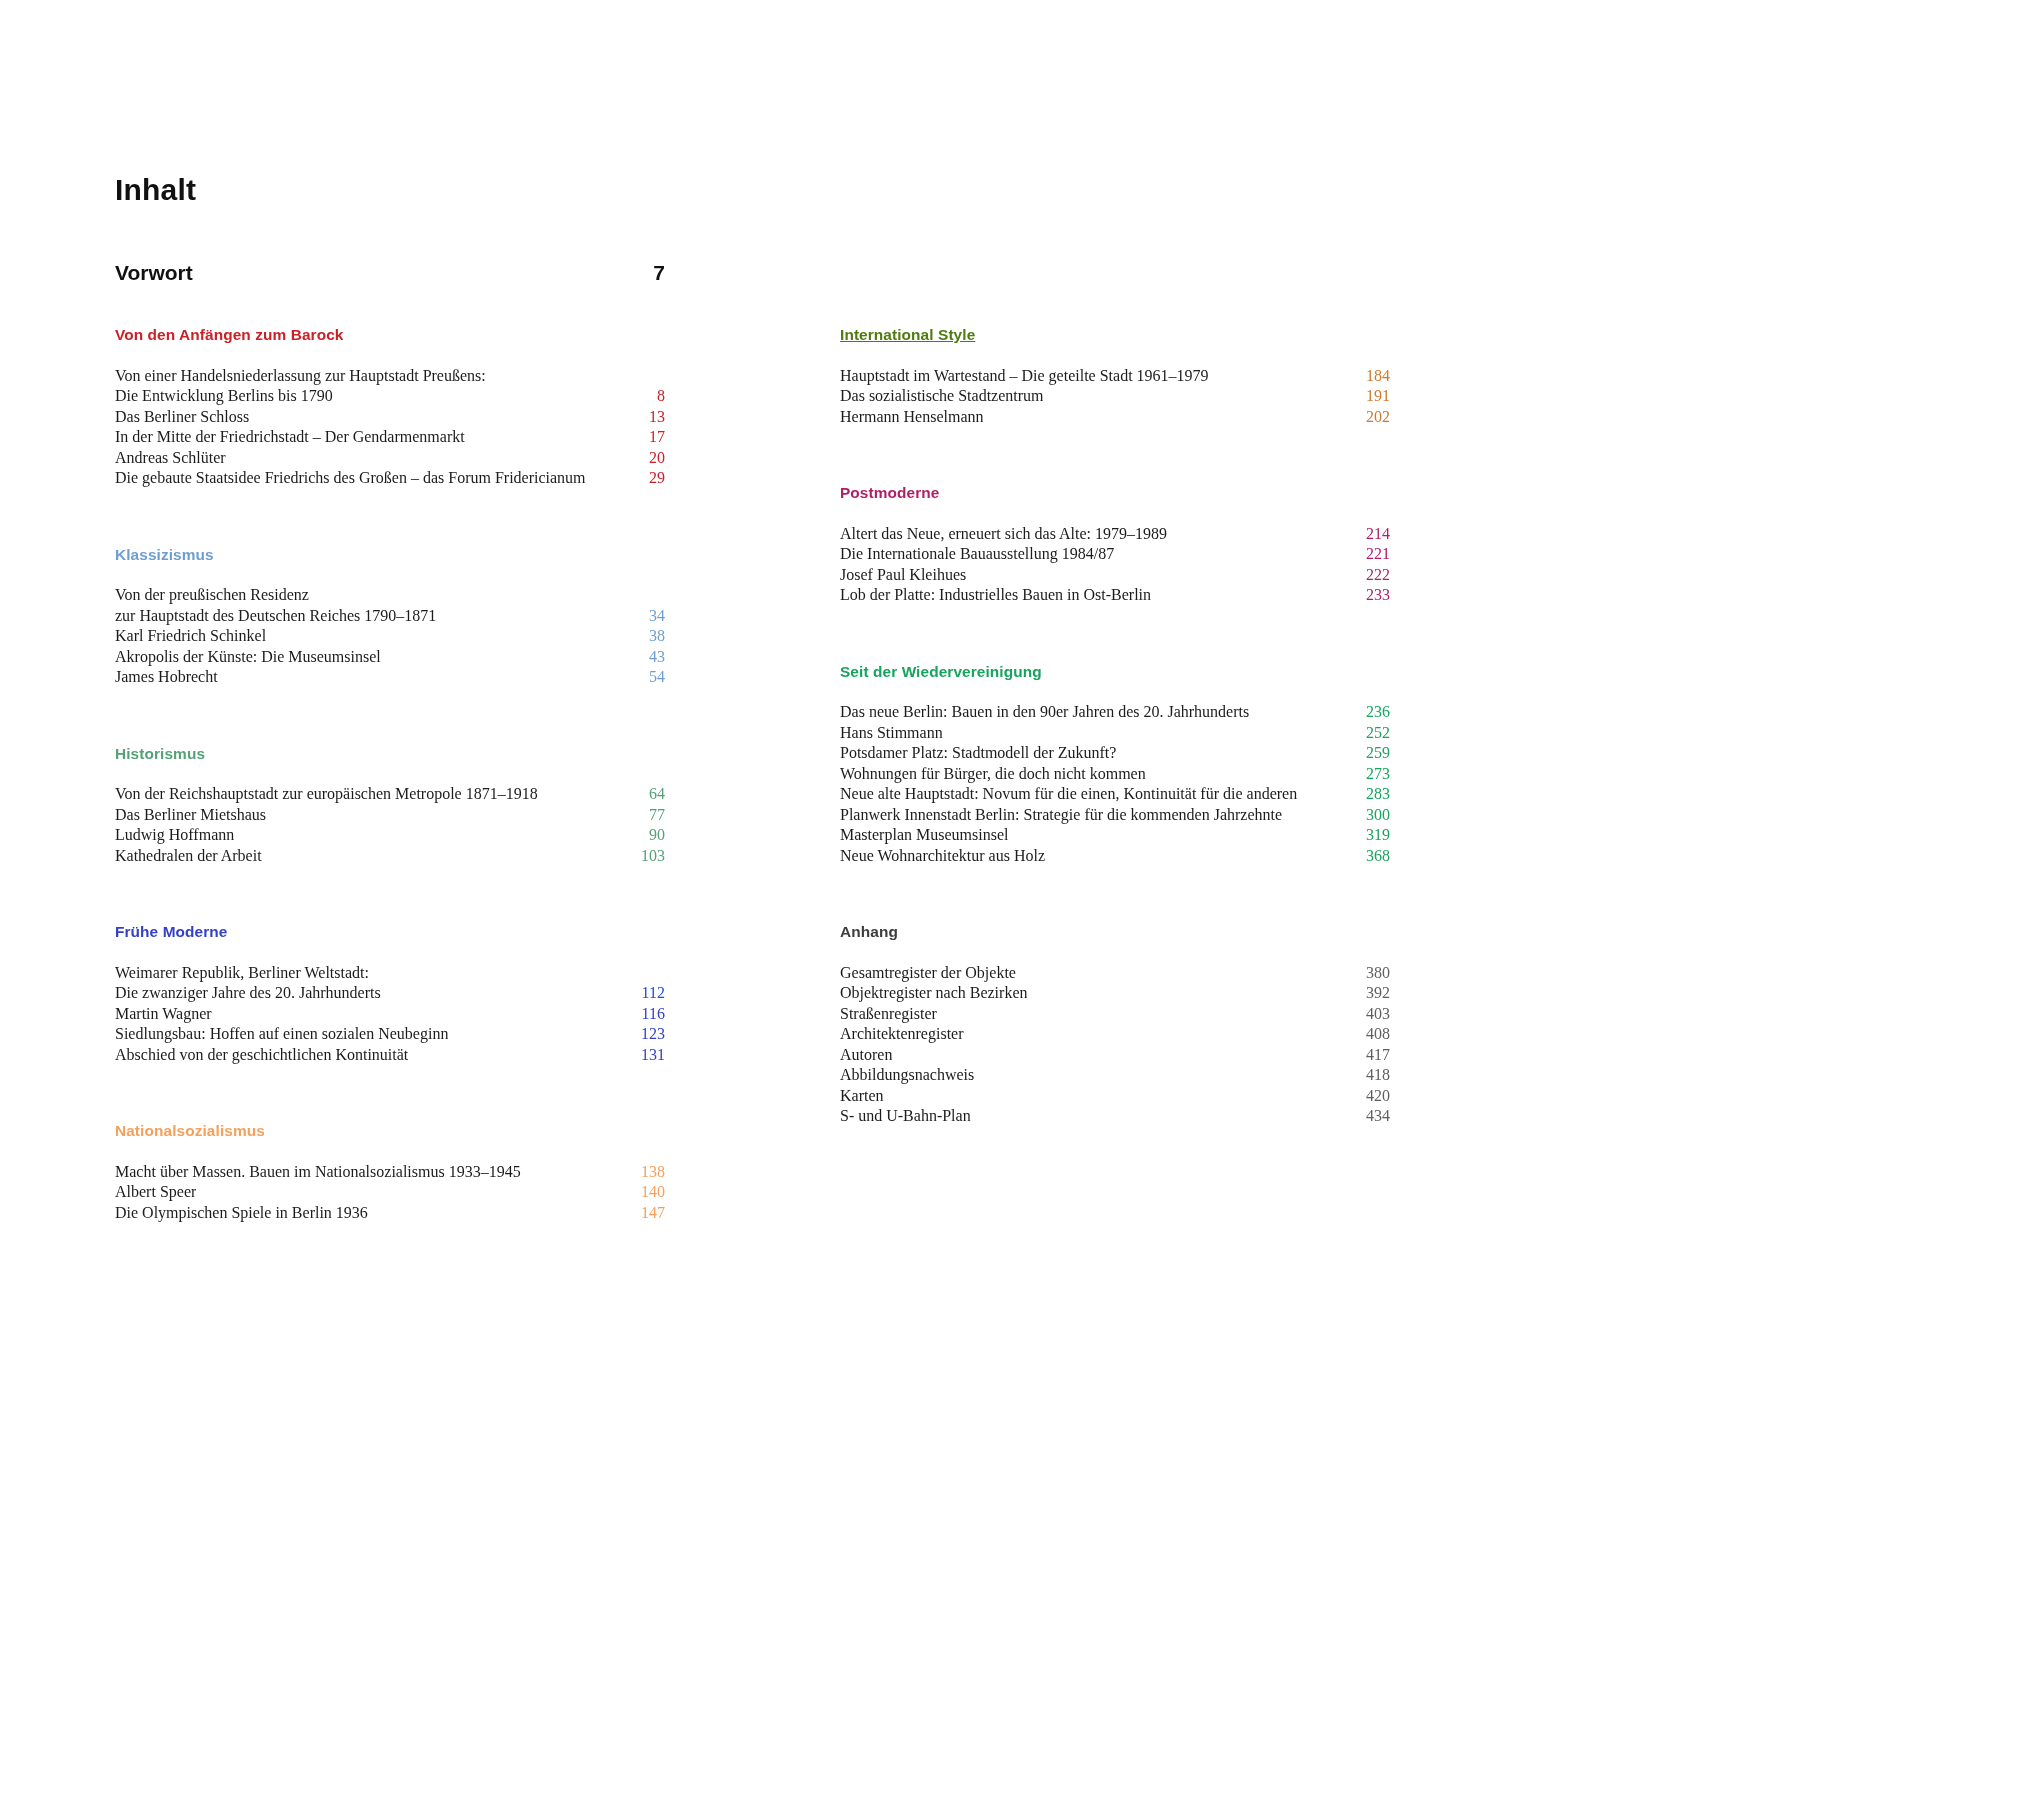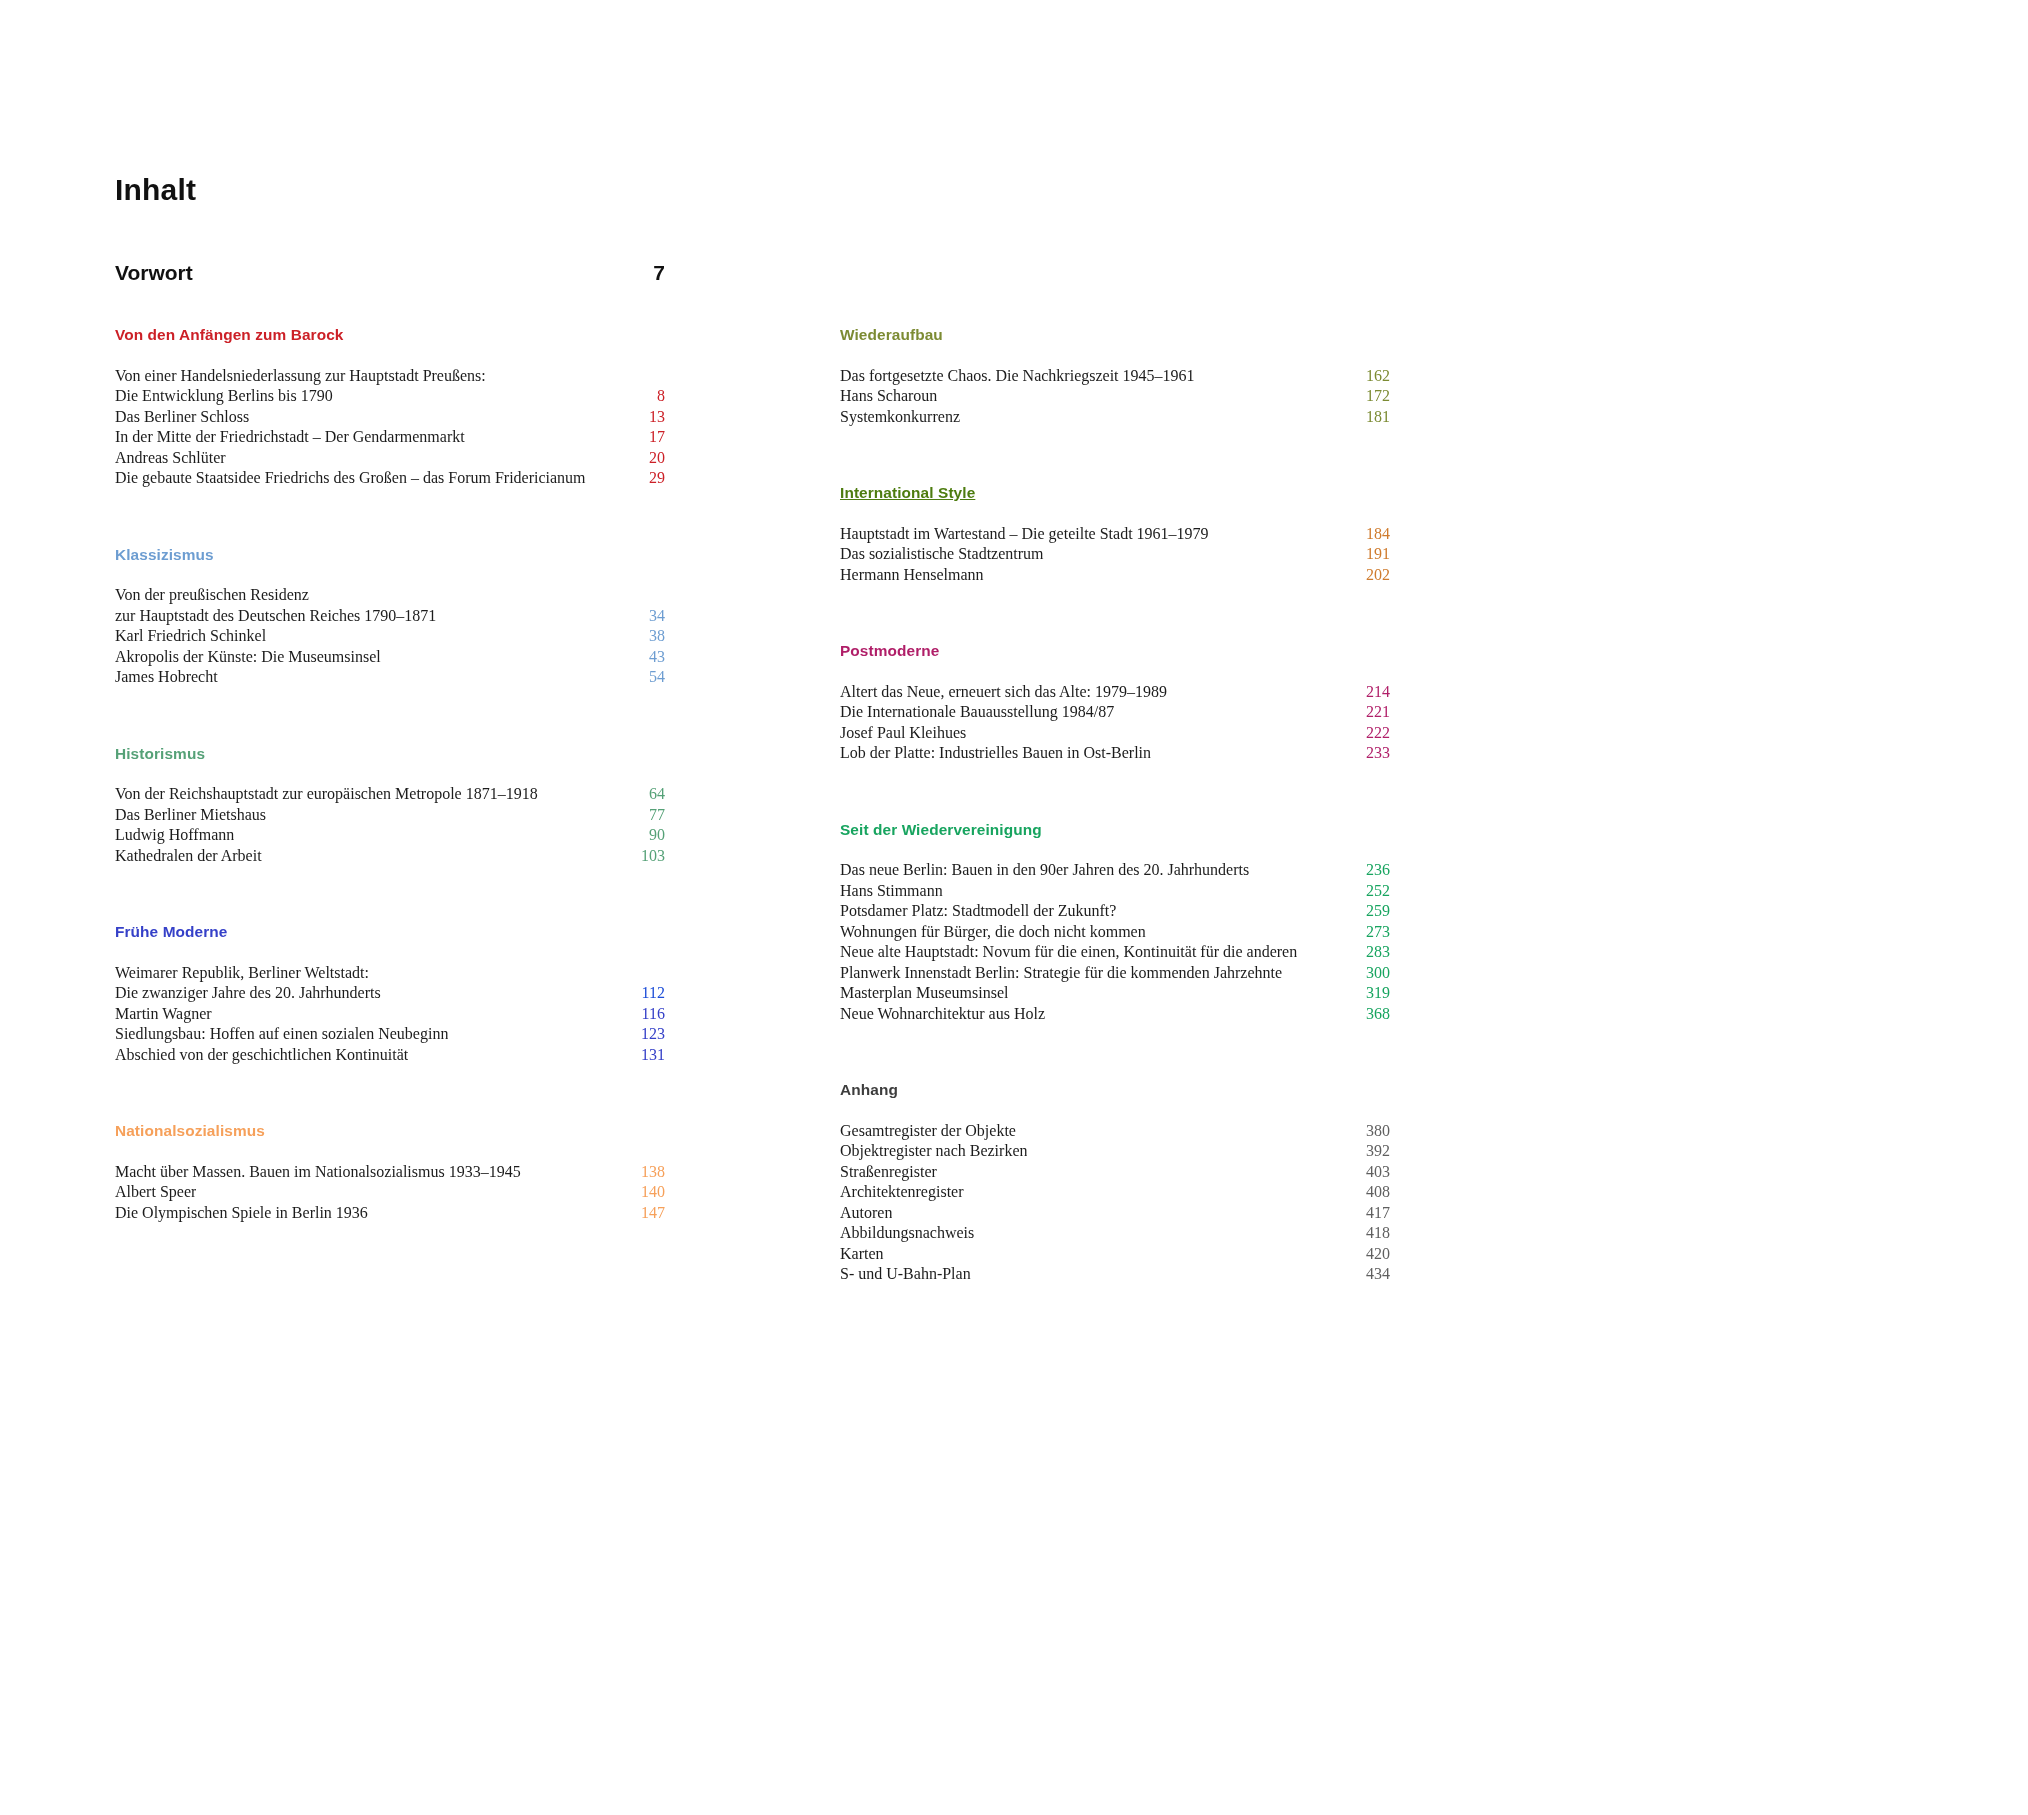--- a/index.html
+++ b/index.html
@@ -182,35 +182,20 @@
           <span class="epage" style="color: rgb(246, 160, 90);">140</span>
         </div>
         <div class="entry">
           <span class="etext">Die Olympischen Spiele in Berlin 1936</span>
           <span class="epage" style="color: rgb(246, 160, 90);">147</span>
         </div>
       </div>
     </div>
   <div id="col-right" class="col">
       <div class="section">
-        <div class="section-heading" style="color: rgb(124, 139, 51);">Wiederaufbau</div>
-        <div class="entry">
-          <span class="etext">Das fortgesetzte Chaos. Die Nachkriegszeit 1945–1961</span>
-          <span class="epage" style="color: rgb(124, 139, 51);">162</span>
-        </div>
-        <div class="entry">
-          <span class="etext">Hans Scharoun</span>
-          <span class="epage" style="color: rgb(124, 139, 51);">172</span>
-        </div>
-        <div class="entry">
-          <span class="etext">Systemkonkurrenz</span>
-          <span class="epage" style="color: rgb(124, 139, 51);">181</span>
-        </div>
-      </div>
-      <div class="section">
         <div class="section-heading" style="color: #4d7c0f; text-decoration: underline;">International Style</div>
         <div class="entry">
           <span class="etext">Hauptstadt im Wartestand – Die geteilte Stadt 1961–1979</span>
           <span class="epage" style="color: rgb(207, 123, 45);">184</span>
         </div>
         <div class="entry">
           <span class="etext">Das sozialistische Stadtzentrum</span>
           <span class="epage" style="color: rgb(207, 123, 45);">191</span>
         </div>
         <div class="entry">

